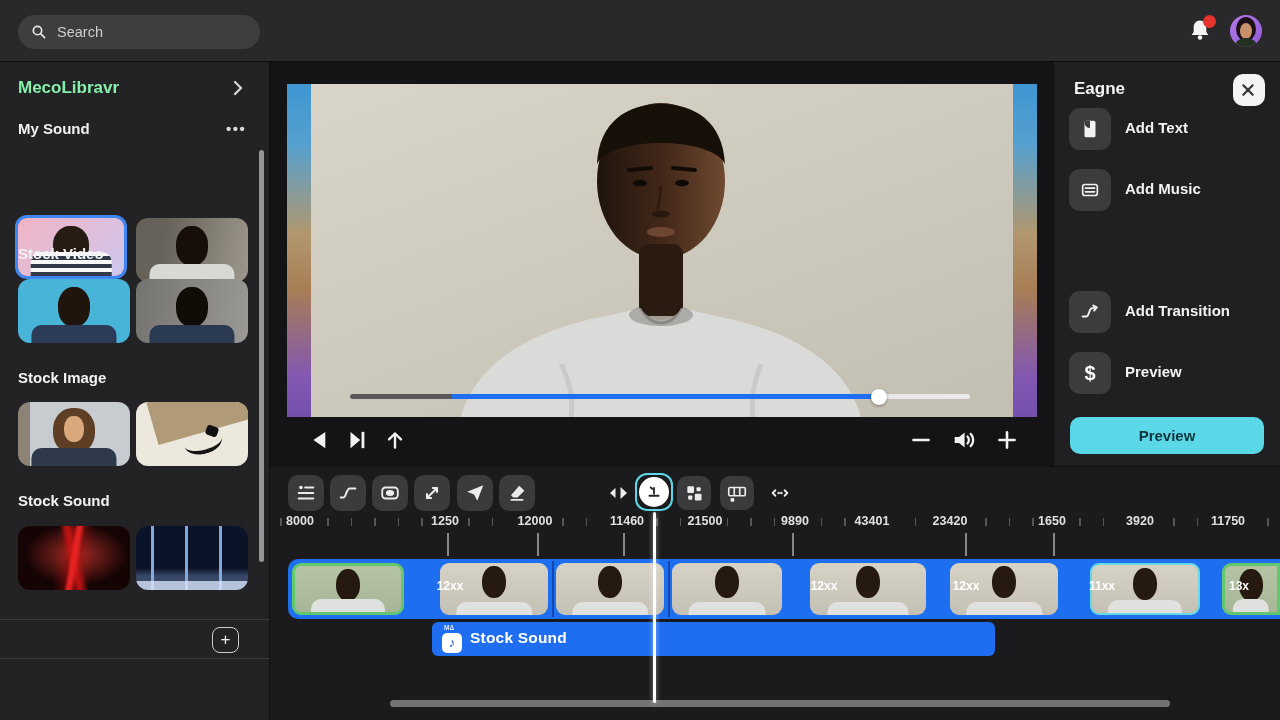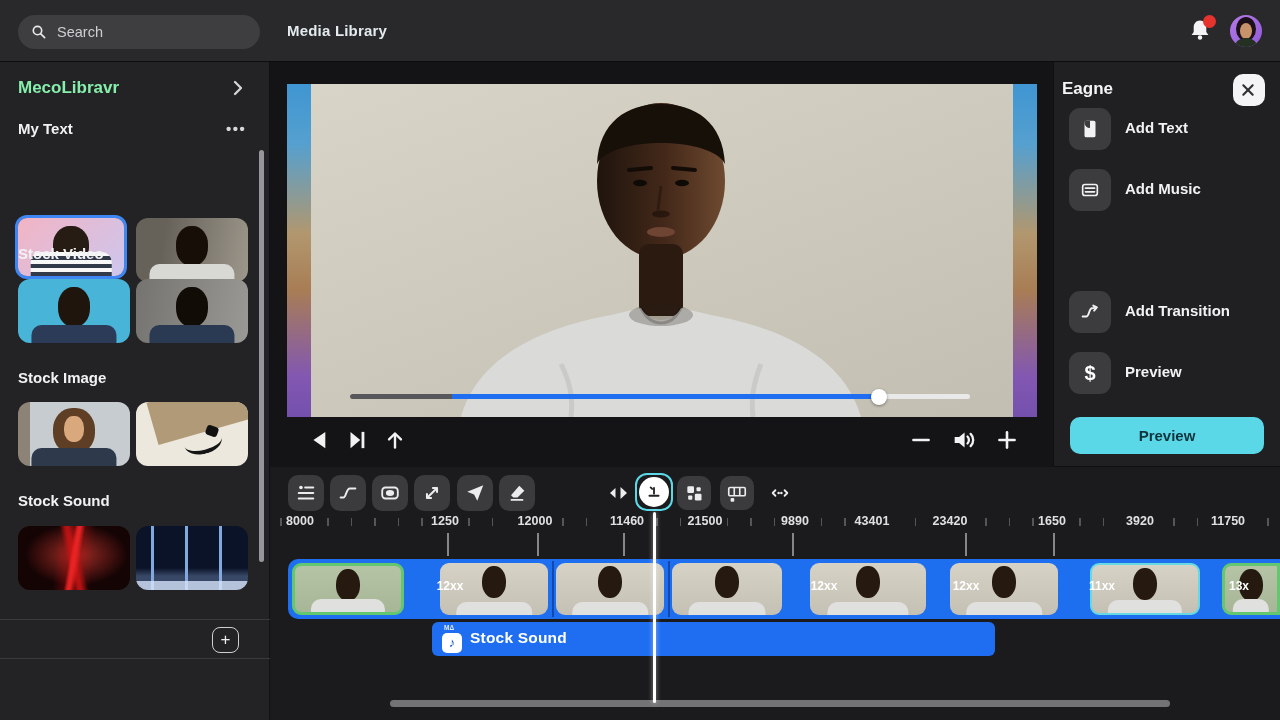--- a/index.html
+++ b/index.html
@@ -90,21 +90,21 @@
     background:#58585c; border-radius:3px 0 0 3px; }
   .progress .played { position:absolute; left:102px; top:0; height:5px; width:427px; background:#1f6df0; }
   .progress .knob { position:absolute; left:521px; top:-5px; width:16px; height:16px;
     background:#fff; border-radius:50%; box-shadow:0 1px 3px rgba(0,0,0,.4); }
   .pv-controls { position:absolute; left:0; top:355px; width:783px; height:50px; }
   .pvc { position:absolute; top:8px; width:30px; height:30px; background:none; border:none; cursor:pointer; }
 
   
   .rpanel { position:absolute; left:1053px; top:62px; width:227px; height:405px;
     background:#202022; border-left:1px solid #0f0f11; border-bottom:1px solid #0f0f11; z-index:20; }
-  .rp-title { position:absolute; left:8px; top:17px; color:#f5f5f7; font-size:17px; font-weight:700; }
+  .rp-title { position:absolute; left:20px; top:17px; color:#f5f5f7; font-size:17px; font-weight:700; }
   .rp-close { position:absolute; left:179px; top:12px; width:32px; height:32px;
     background:#f4f4f6; border:none; border-radius:10px; cursor:pointer; }
   .rp-item { position:absolute; left:15px; width:200px; height:44px; cursor:pointer; }
   .rp-item .tile { position:absolute; left:0; top:0; width:42px; height:42px;
     background:#3c3c3f; border-radius:11px; display:flex; align-items:center; justify-content:center; }
   .rp-item .lbl { position:absolute; left:56px; top:11px; color:#f2f2f4; font-size:15px; font-weight:600; }
   .rp-dollar { color:#fff; font-size:20px; font-weight:700; }
   .rp-preview { position:absolute; left:16px; top:355px; width:194px; height:37px;
     background:#5ad8e8; border:none; border-radius:10px; color:#11343c;
     font-size:15px; font-weight:700; cursor:pointer; font-family:"Liberation Sans",sans-serif; }
@@ -165,21 +165,20 @@
 <div id="app">
 
   <div class="topbar">
     <div class="search">
       <svg width="18" height="18" viewBox="0 0 24 24">
         <circle cx="10" cy="10" r="5.6" fill="none" stroke="#e8e8ea" stroke-width="2.2"></circle>
         <line x1="14.4" y1="14.4" x2="19.5" y2="19.5" stroke="#e8e8ea" stroke-width="2.2" stroke-linecap="round"></line>
       </svg>
       <input type="text" placeholder="Search" style="">
     </div>
-    <div class="page-title">Media Library</div>
     <div class="bell">
       <svg width="28" height="28" viewBox="0 0 24 24">
         <path d="M12 3c-3.1 0-5.4 2.4-5.4 5.8v4.1L4.8 15.4h14.4l-1.8-2.5V8.8C17.4 5.4 15.1 3 12 3z" fill="#f4f4f6"></path>
         <circle cx="12" cy="17.6" r="1.9" fill="#f4f4f6"></circle>
       </svg>
       <span class="dot"></span>
     </div>
     <div class="avatar">
       <svg width="32" height="32" viewBox="0 0 32 32">
         <ellipse cx="16" cy="14" rx="10" ry="12" fill="#1c1118"></ellipse>
@@ -190,21 +189,21 @@
   </div>
 
   <div class="sidebar">
     <div class="sb-header">MecoLibravr</div>
     <div class="sb-chevron">
       <svg width="16" height="20" viewBox="0 0 16 20">
         <polyline points="5,4 11,10 5,16" fill="none" stroke="#d5d5d8" stroke-width="2.3" stroke-linecap="round" stroke-linejoin="round"></polyline>
       </svg>
     </div>
 
-    <div class="sb-sec" style="top:58px">My Text</div>
+    <div class="sb-sec" style="top:58px">My Sound</div>
     <div class="sb-dots">•••</div>
 
     <div class="th sel" style="left:15px; top:153px">
       <div class="th1-inner">
         <div class="head"></div>
         <div class="body"></div>
       </div>
     </div>
     <div class="th th2" style="left:136px; top:156px">
       <div class="head"></div>

